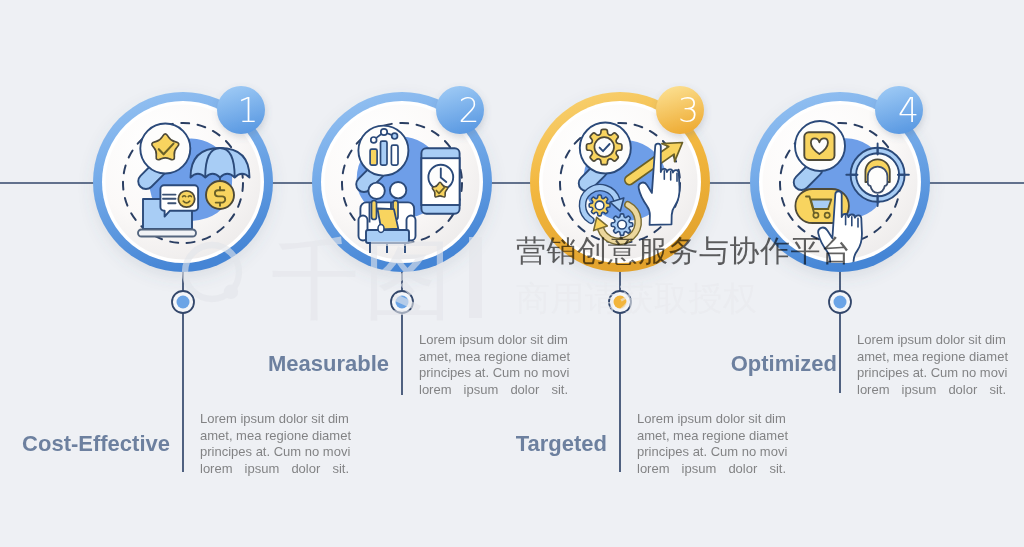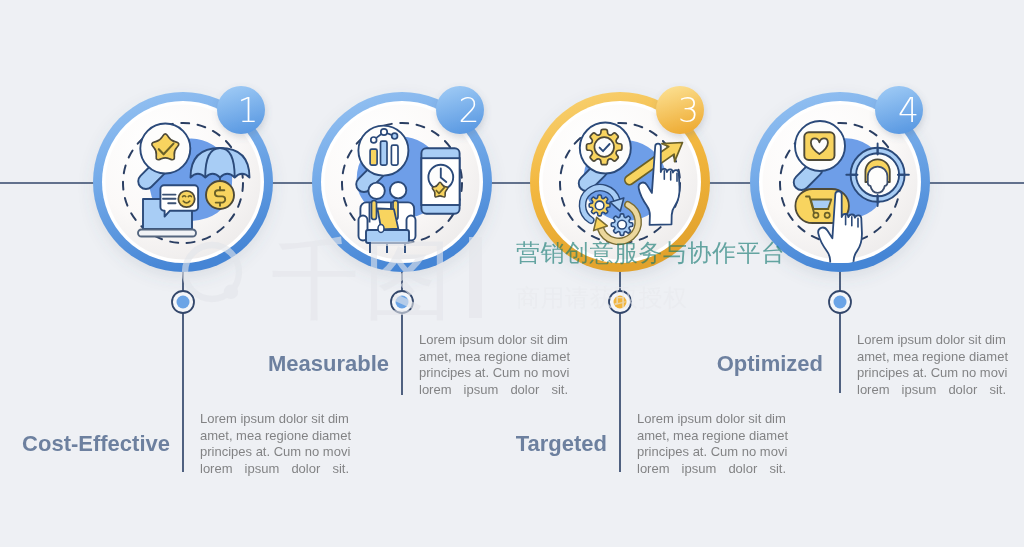--- a/index.html
+++ b/index.html
@@ -6,23 +6,23 @@
   html,body{margin:0;padding:0;}
   body{width:1024px;height:547px;overflow:hidden;background:#eef0f4;
        font-family:"Liberation Sans",sans-serif;position:relative;}
   .stage{position:absolute;left:0;top:0;width:1024px;height:547px;}
   svg.canvas{position:absolute;left:0;top:0;width:1024px;height:547px;}
   .watermark{position:absolute;left:0;top:0;width:1024px;height:423px;pointer-events:none;opacity:0.62;}
   .wm-logo{position:absolute;left:167px;top:227px;width:90px;height:90px;}
   .wm-brand{position:absolute;left:271px;top:236px;font-size:88px;line-height:88px;color:#e4e6eb;
             font-family:"DejaVu Sans",sans-serif;letter-spacing:5px;}
   .wm-bar{position:absolute;left:469px;top:237px;width:13px;height:81px;background:#e4e6eb;}
-  .wm-line1{position:absolute;left:516px;top:237px;font-size:24px;line-height:32px;color:#0f766e;
-            font-family:Liberation Sans, sans-serif;letter-spacing:0.5px;}
-  .wm-line2{position:absolute;left:516px;top:282px;font-size:24px;line-height:32px;color:#e8eaee;
+  .wm-line1{position:absolute;left:516px;top:237px;font-size:30px;line-height:32px;color:#000000;
+            font-family:Liberation Mono, monospace;letter-spacing:0.5px;}
+  .wm-line2{position:absolute;left:516px;top:282px;font-size:34px;line-height:32px;color:#e8eaee;
             font-family:"DejaVu Sans",sans-serif;letter-spacing:0.5px;}
   .title{position:absolute;color:#1d3c6b;font-weight:bold;font-size:22px;white-space:nowrap;}
   .body{position:absolute;color:#404040;font-size:13px;line-height:16.7px;width:149px;}
   .bline{text-align:justify;-webkit-text-align-last:justify;text-align-last:justify;white-space:pre;}
   .bline:nth-child(-n+3){text-align-last:left;-webkit-text-align-last:left;}
 </style>
 </head>
 <body>
 
 <div class="stage">
@@ -250,21 +250,21 @@
     </div>
 
     <div class="title" style="right:417px;top:431px;">Targeted</div>
     <div class="body" style="left:637px;top:411px;">
       <div class="bline">Lorem ipsum dolor sit dim</div>
       <div class="bline">amet, mea regione diamet</div>
       <div class="bline">principes at. Cum no movi</div>
       <div class="bline">lorem ipsum dolor sit.</div>
     </div>
 
-    <div class="title" style="right:201px;top:351px;text-align:center;">Optimized</div>
+    <div class="title" style="right:187px;top:351px;text-align:center;">Optimized</div>
     <div class="body" style="left:857px;top:332px;">
       <div class="bline">Lorem ipsum dolor sit dim</div>
       <div class="bline">amet, mea regione diamet</div>
       <div class="bline">principes at. Cum no movi</div>
       <div class="bline">lorem ipsum dolor sit.</div>
     </div>
   </div>
 </div>
 
 </body></html>

